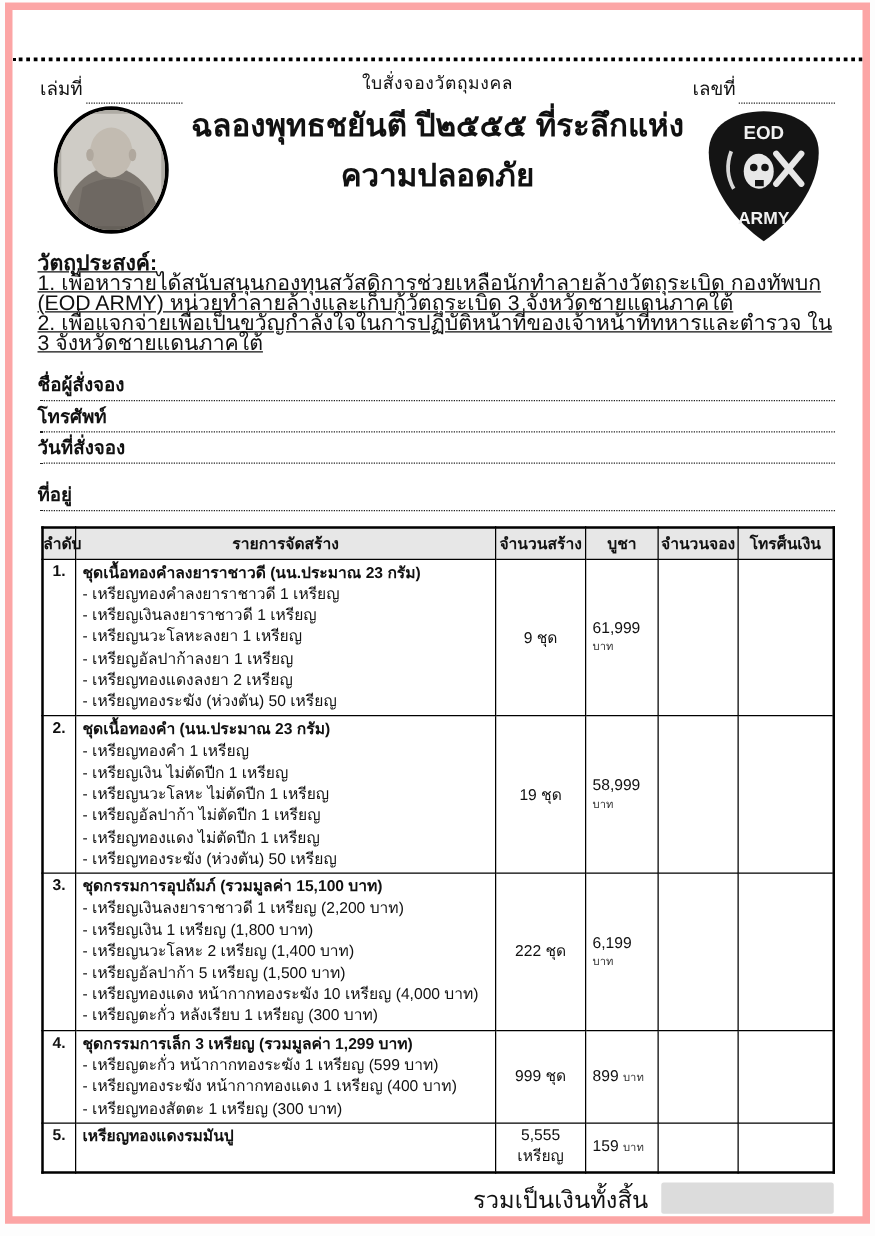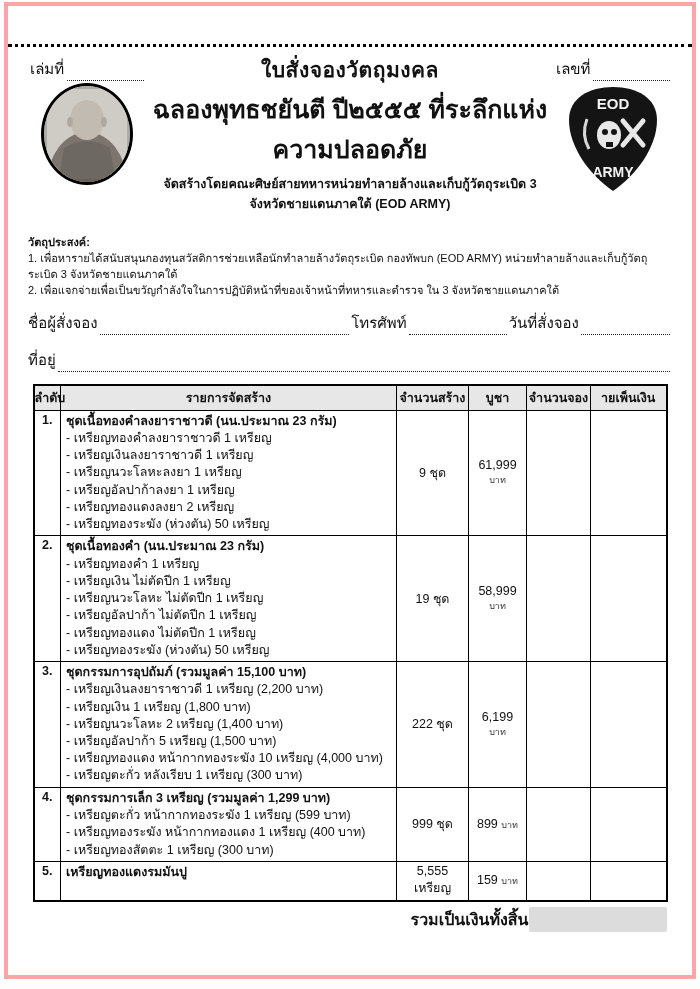--- a/index.html
+++ b/index.html
@@ -3,71 +3,71 @@
 <meta charset="utf-8">
 <style>
   * { box-sizing: border-box; margin: 0; padding: 0; }
   body {
     width: 700px; height: 989px; position: relative;
     background: #fdfdfd; color: #111;
     font-family: "Liberation Sans", "DejaVu Sans", sans-serif;
   }
   .frame {
     position: absolute; left: 4px; right: 4px; top: 2px; bottom: 10px;
-    border: 4px solid #fca5a5; background: #fff; overflow: hidden;
+    border: 6px solid #fca5a5; background: #fff; overflow: hidden;
   }
   .inner { padding: 0 20px; }
   .cutline { margin-top: 38px; border-top: 3px dotted #000; }
 
   
   .header { display: flex; margin-top: 4px; }
   .h-left, .h-right { width: 118px; flex: 0 0 auto; text-align: center; }
   .h-center { flex: 1; text-align: center; padding-top: 2px; }
   .no-line { display: flex; align-items: flex-end; font-size: 15px; margin: 6px 2px 2px 2px; }
   .no-line .lbl { white-space: nowrap; }
   .dots { flex: 1; border-bottom: 1.6px dotted #222; height: 13px; margin-left: 3px; }
   .monk {
     width: 92px; height: 102px; margin: 2px auto 0 auto;
     border: 3px solid #000; border-radius: 50%;
     overflow: hidden; background: radial-gradient(circle at 50% 35%, #e8e6e2, #9a948d);
   }
   .badge { width: 92px; height: 108px; margin: 4px auto 0 auto; }
-  .t1 { font-size: 21px; font-weight: bold; letter-spacing: 0.5px; }
+  .t1 { font-size: 14px; font-weight: normal; letter-spacing: 0.5px; }
   .t2 { font-size: 23px; font-weight: bold; margin-top: 3px; }
   .t3 { font-size: 25px; font-weight: bold; margin-top: 3px; }
   .t4 { font-size: 12.5px; font-weight: bold; margin-top: 5px; }
 
   
-  .objectives { margin-top: 20px; font-size: 11px; line-height: 16px; }
+  .objectives { margin-top: 8px; font-size: 17px; line-height: 16px; text-decoration: underline; }
   .objectives .head { font-weight: bold; }
 
   
-  .formline { display: flex; align-items: flex-end; font-size: 15px; font-weight: normal; margin-top: 13px; }
+  .formline { display: flex; font-size: 15px; font-weight: bold; margin-top: 13px; flex-direction: column; }
   .formline .lbl { white-space: nowrap; }
   .formline .d { border-bottom: 1.6px dotted #222; height: 13px; margin: 0 2px; }
 
   
   table { border-collapse: collapse; table-layout: fixed; width: 633px; margin: 10px auto 0 auto; }
   .maintable, .table2 { border: 2px solid #000; margin-top: 12px; }
   th, td { border: 1px solid #000; }
   th { background: #e7e7e7; font-size: 12.5px; font-weight: bold; height: 25px; }
   td { font-size: 12.5px; padding: 2px 5px; vertical-align: top; }
   .c-no  { width: 27px; text-align: center; font-weight: bold; }
   .c-desc{ width: 336px; }
   .c-qty { width: 72px; text-align: center; vertical-align: middle; }
-  .c-dash{ width: 58px; text-align: center; vertical-align: middle; }
+  .c-dash{ width: 58px; vertical-align: middle; }
   .c-book{ width: 64px; }
   .c-tot { width: 76px; }
   .row-title { font-weight: bold; line-height: 17.5px; }
   .row-item  { line-height: 17.2px; }
   .baht { font-size: 9px; color: #333; }
 
   
   .totalline { width: 633px; margin: 5px auto 0 auto; display: flex; justify-content: flex-end; align-items: center; }
-  .totalline .lbl { font-size: 16px; font-weight: bold; }
+  .totalline .lbl { font-size: 19px; font-weight: normal; margin-right: 10px; }
   .totalbox { width: 138px; height: 25px; background: #dcdcdc; border-radius: 2px; }
 </style>
 </head>
 <body>
 
 <div class="frame">
   <div class="cutline"></div>
   <div class="inner">
 
     <div class="header">
@@ -84,21 +84,20 @@
             <ellipse cx="43" cy="34" rx="17" ry="20" fill="#c2bbb1"></ellipse>
             <ellipse cx="26" cy="36" rx="3" ry="5" fill="#b0a89e"></ellipse>
             <ellipse cx="60" cy="36" rx="3" ry="5" fill="#b0a89e"></ellipse>
             <path d="M0 0 H86 V96 H0 Z" fill="none" stroke="#4a463f" stroke-width="6" opacity="0.25"></path>
           </svg>
         </div>
       </div>
       <div class="h-center">
         <div class="t1">ใบสั่งจองวัตถุมงคล</div>
         <div class="t3">ฉลองพุทธชยันตี ปี๒๕๕๕ ที่ระลึกแห่งความปลอดภัย</div>
-        <div class="t4">จัดสร้างโดยคณะศิษย์สายทหารหน่วยทำลายล้างและเก็บกู้วัตถุระเบิด 3 จังหวัดชายแดนภาคใต้ (EOD ARMY)</div>
       </div>
       <div class="h-right">
         <div class="no-line">
           <span class="lbl">เลขที่</span>
           <span class="dots"></span>
         </div>
         <div class="badge">
           <svg width="92" height="108" viewBox="0 0 92 108">
             <path d="M46 2 C70 2 90 13 90 35 C90 63 68 91 46 106 C24 91 2 63 2 35 C2 13 22 2 46 2 Z" fill="#141414"></path>
             <text x="46" y="24" fill="#f2f2f2" font-size="15" font-weight="bold" text-anchor="middle" font-family="Liberation Sans, sans-serif">EOD</text>
@@ -145,21 +144,21 @@
           <col style="width:64px">
           <col style="width:76px">
         </colgroup>
       <tbody>
           <tr>
         <th>ลำดับ</th>
         <th>รายการจัดสร้าง</th>
         <th>จำนวนสร้าง</th>
         <th>บูชา</th>
         <th>จำนวนจอง</th>
-        <th>ายเพ็นเงิน</th>
+        <th>โทรศ็นเงิน</th>
       </tr>
 
       <tr>
         <td class="c-no">1.</td>
         <td class="c-desc">
           <div class="row-title">ชุดเนื้อทองคำลงยาราชาวดี (นน.ประมาณ 23 กรัม)</div>
           <div class="row-item">- เหรียญทองคำลงยาราชาวดี 1 เหรียญ</div>
           <div class="row-item">- เหรียญเงินลงยาราชาวดี 1 เหรียญ</div>
           <div class="row-item">- เหรียญนวะโลหะลงยา 1 เหรียญ</div>
           <div class="row-item">- เหรียญอัลปาก้าลงยา 1 เหรียญ</div>

